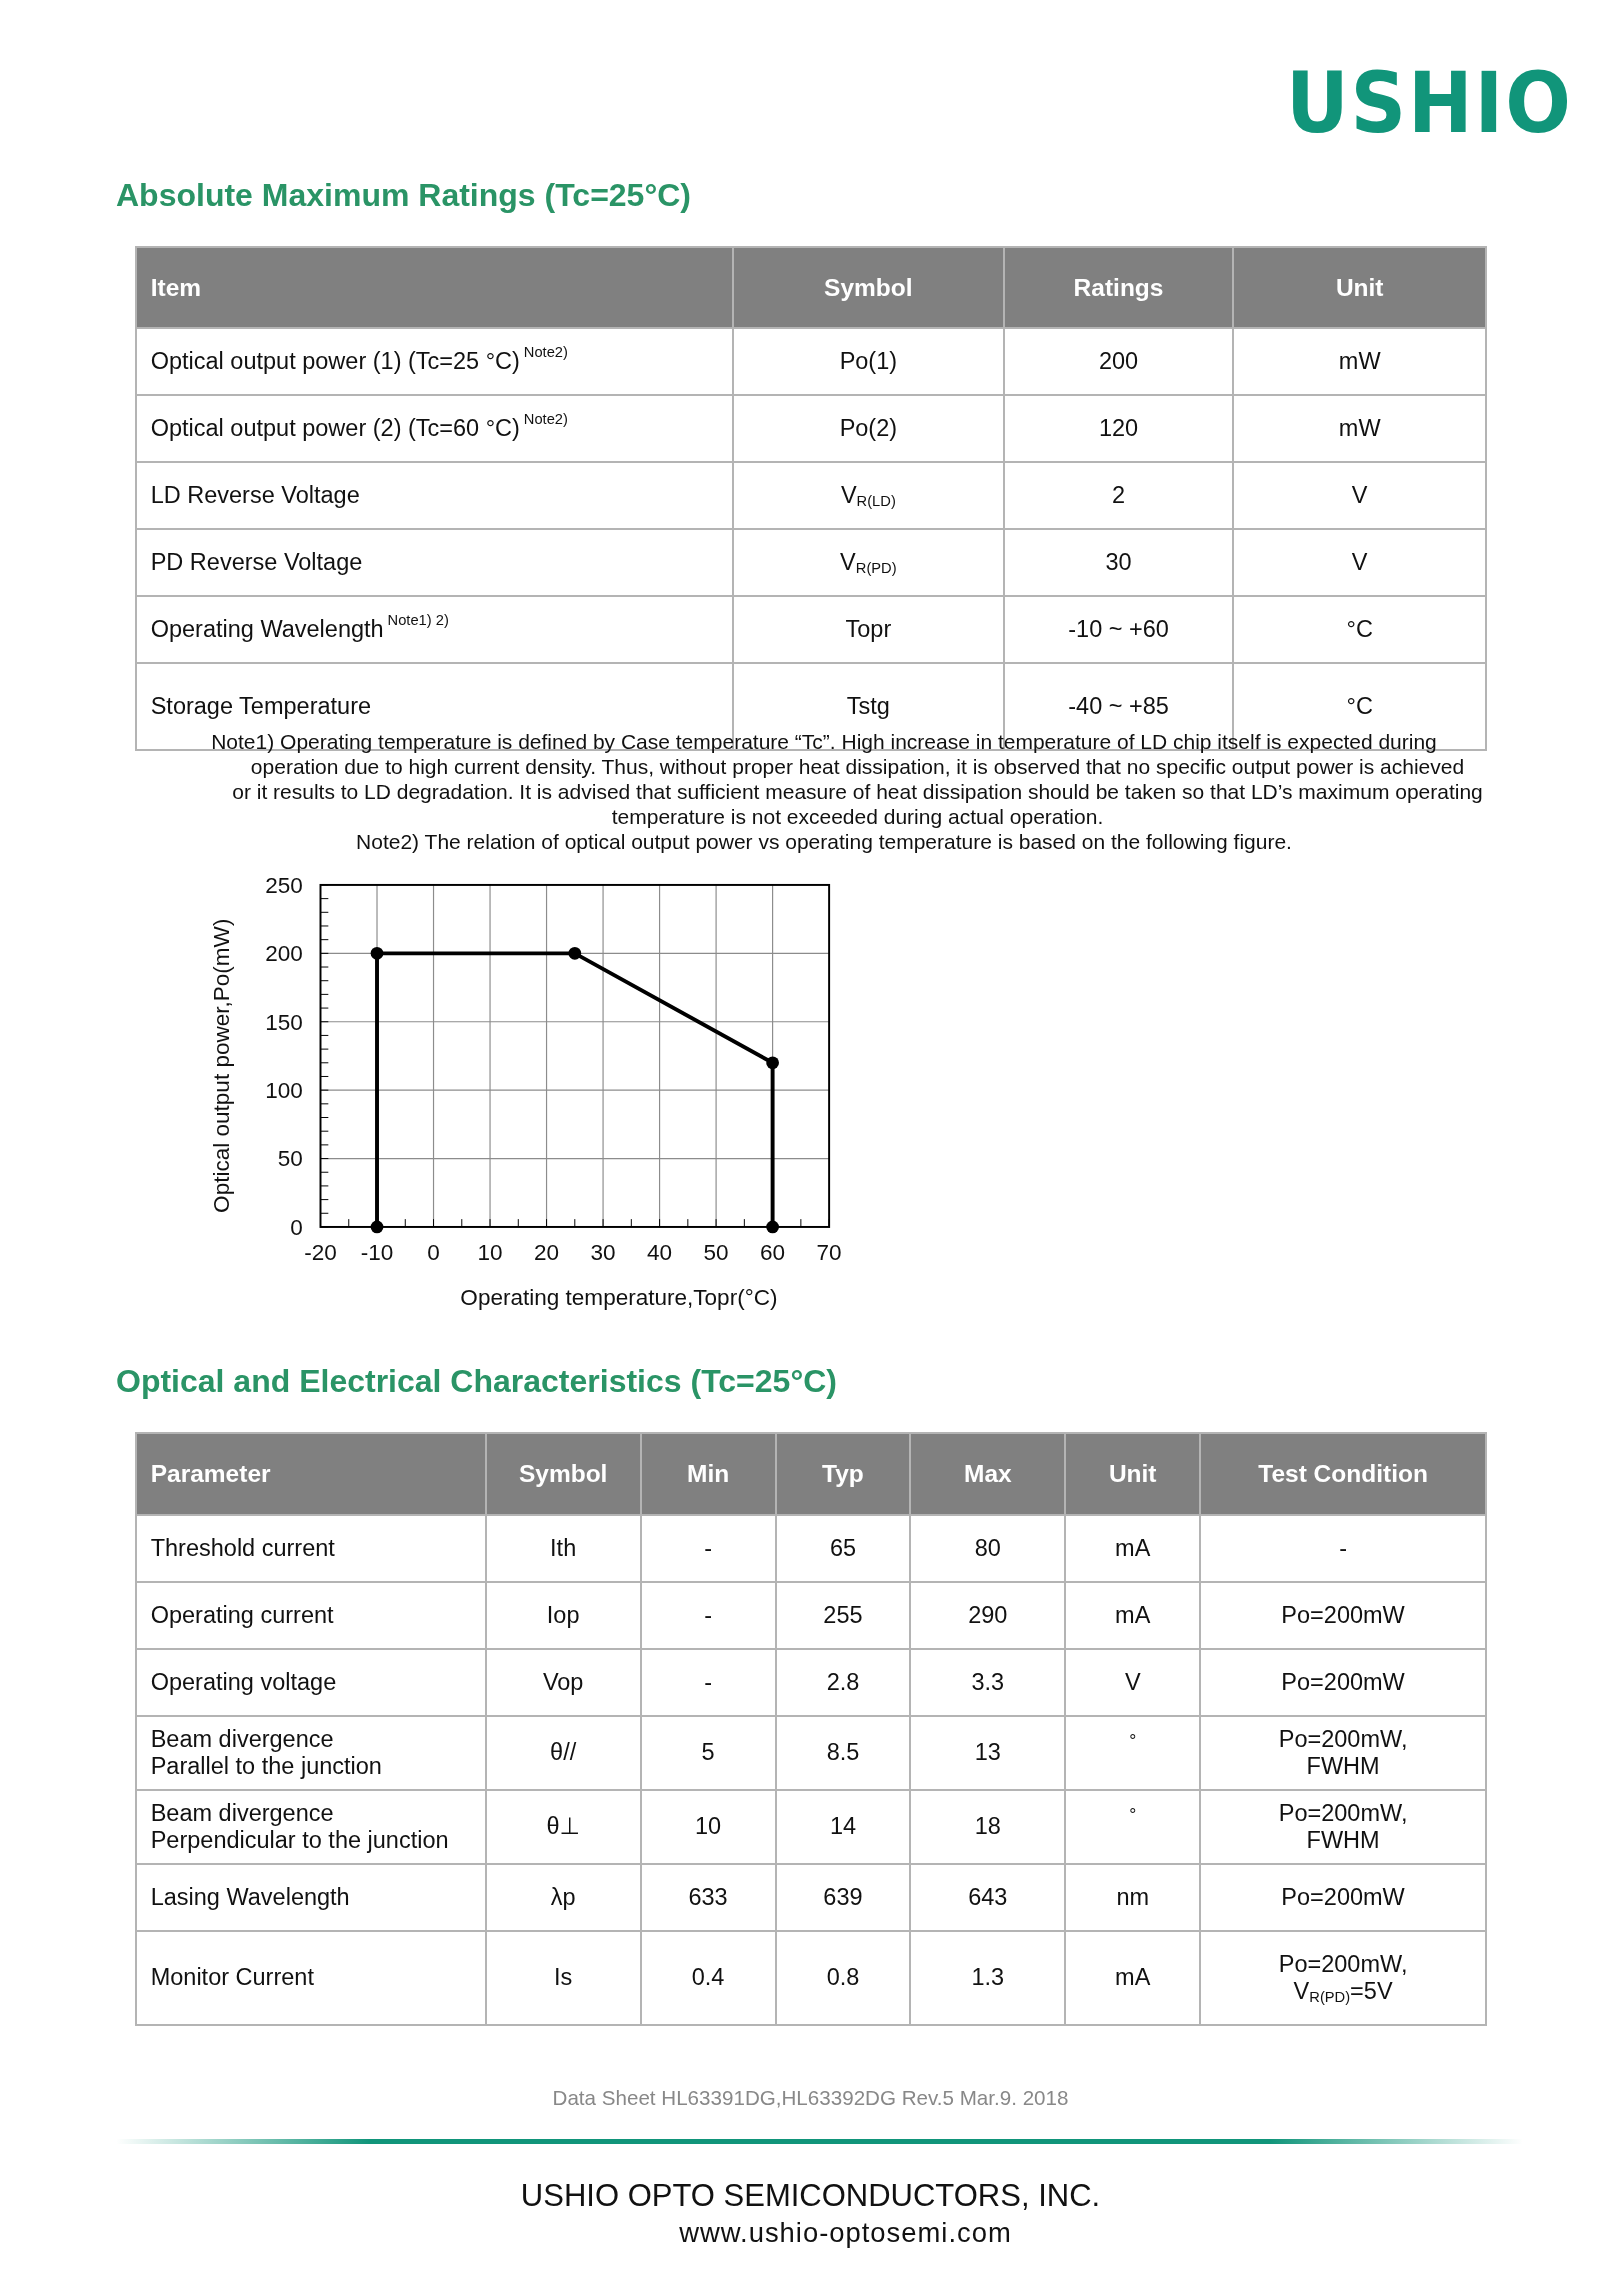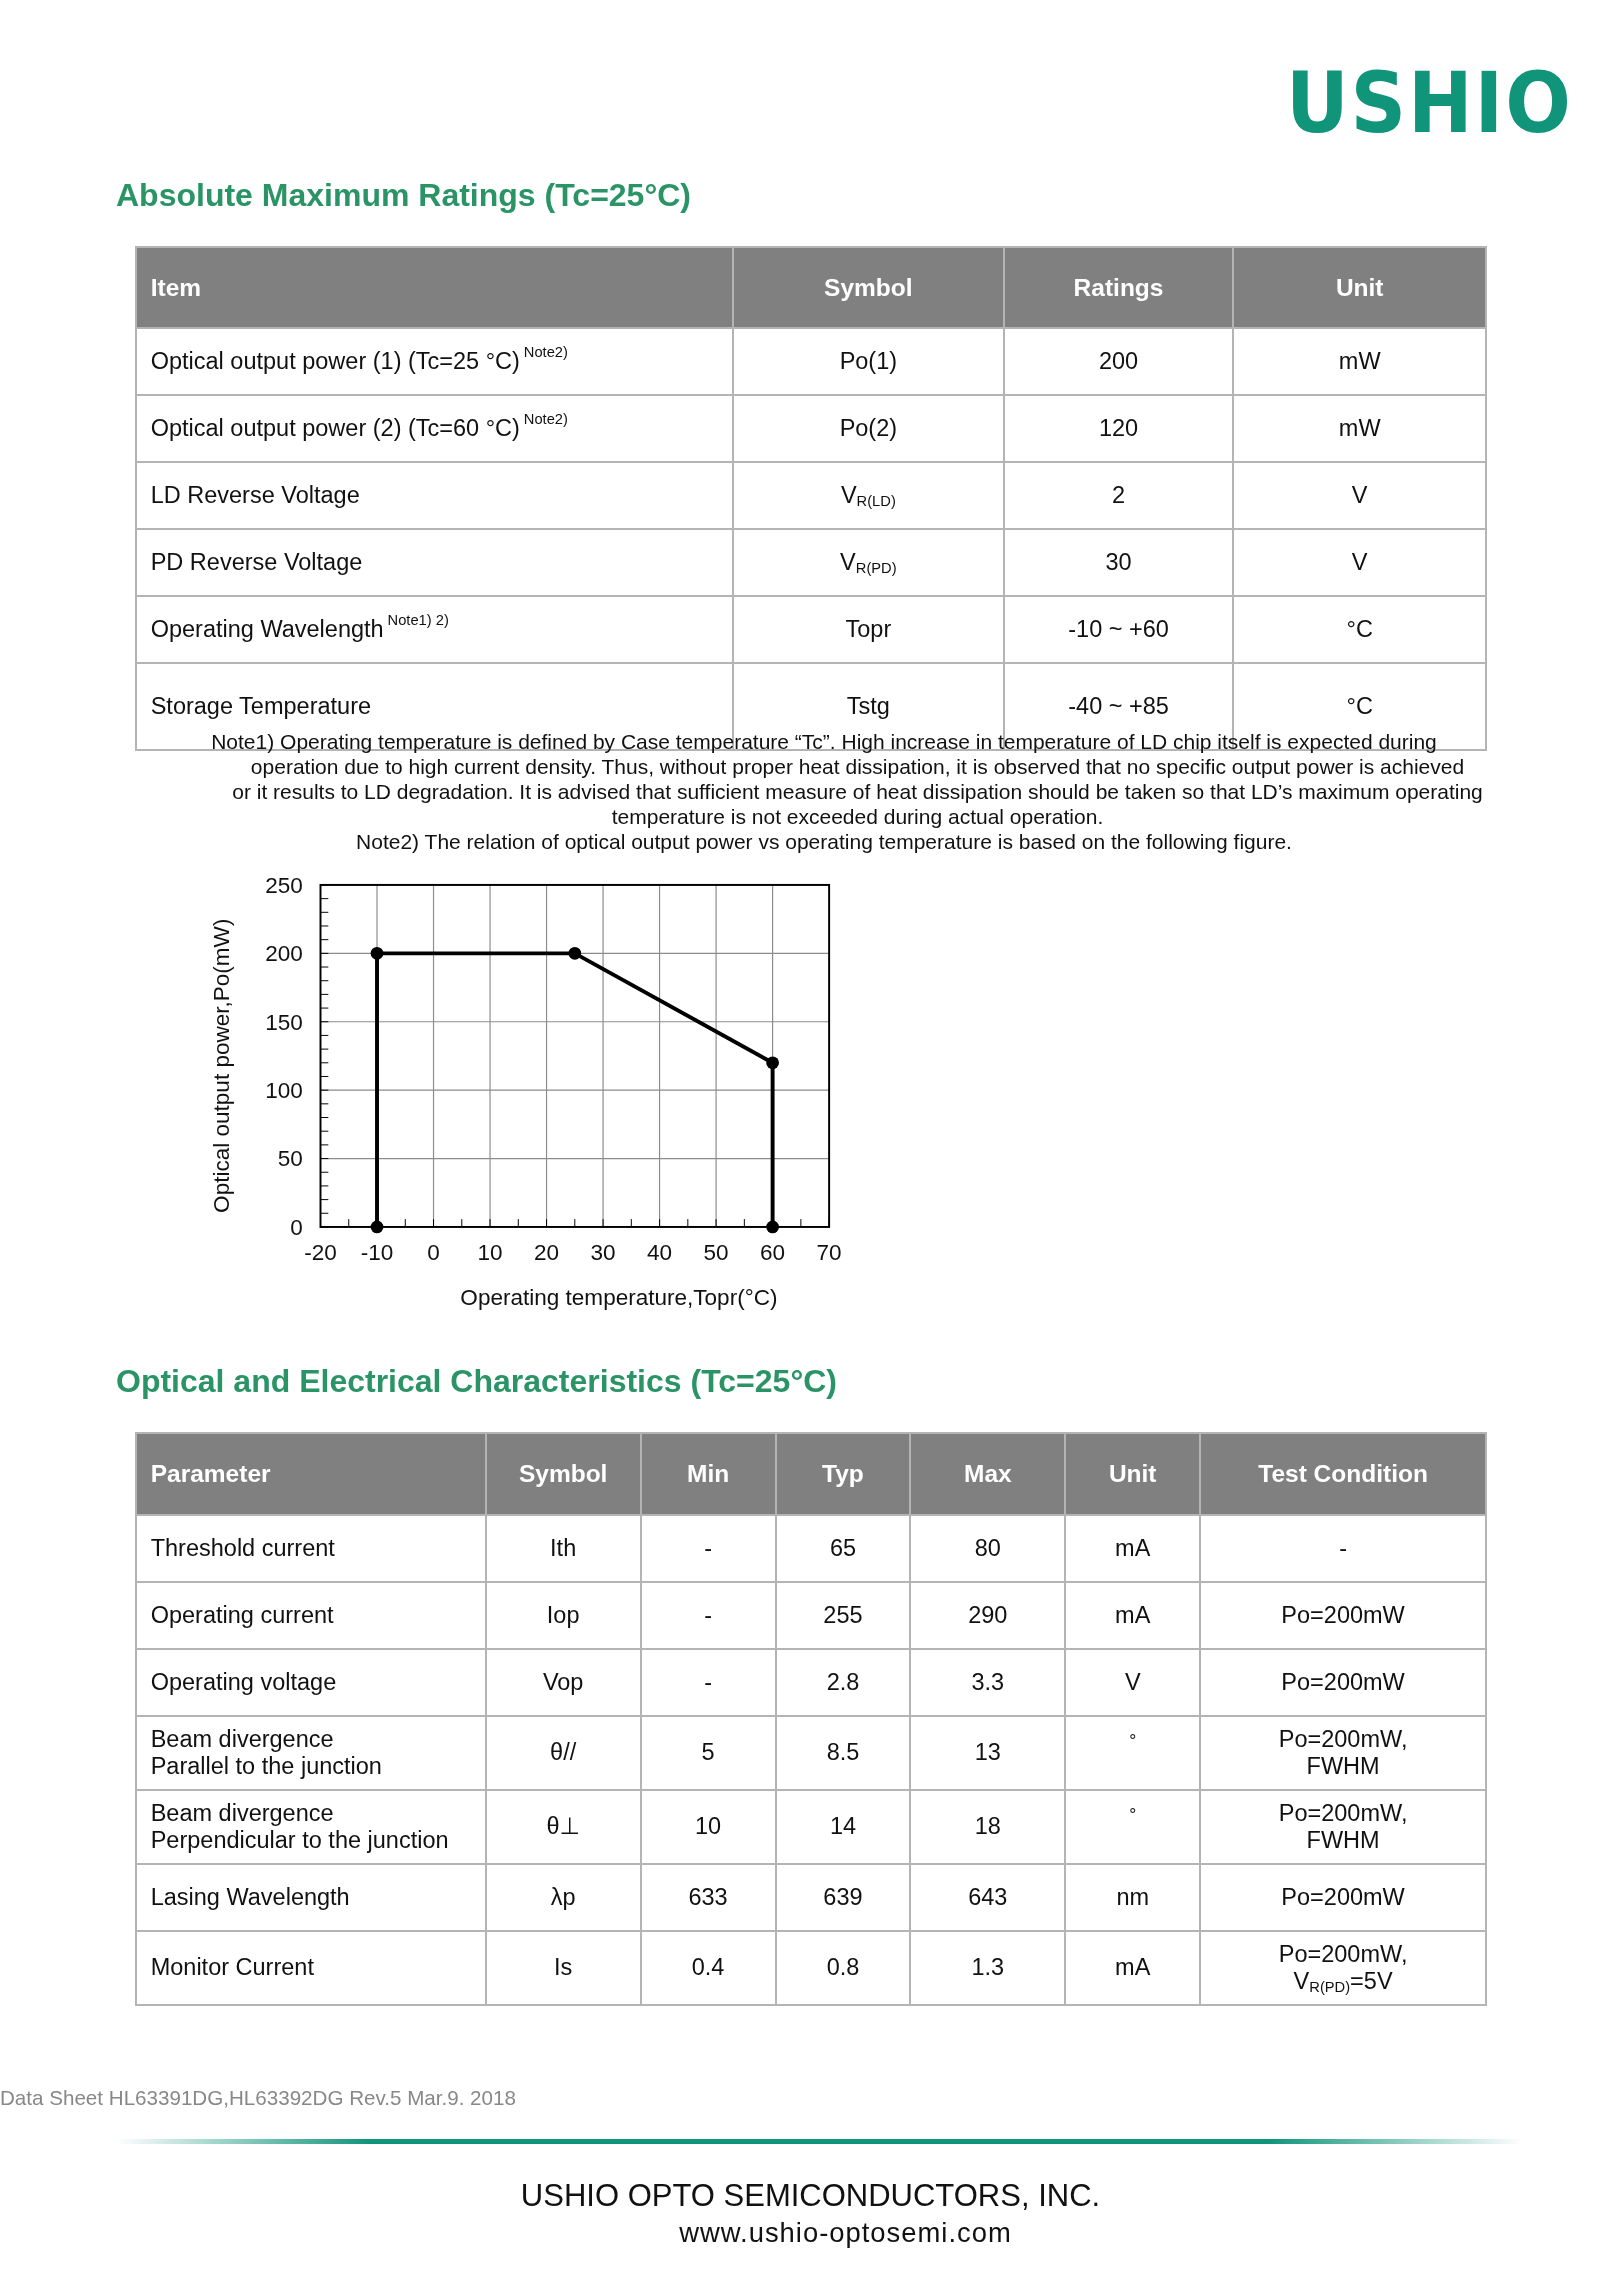--- a/index.html
+++ b/index.html
@@ -11,21 +11,21 @@
   .section-title { font-size:32px; font-weight:bold; color:#2a9466; line-height:1; }
   table.spec { position:absolute; border-collapse:collapse; font-size:23.5px;padding-left:25px; }
   table.spec th { background:#808080; color:#fff; font-weight:bold; font-size:24.5px;
                   border:2px solid #b4b4b4; padding:0 13.7px; }
   table.spec td { border:2px solid #b4b4b4; padding:0 13.7px; text-align:center; line-height:1.15; }
   table.spec td.left, table.spec th.left { text-align:left; }
   sup.note { font-size:14.7px; vertical-align:top; position:relative; top:-3.9px; margin-left:3.9px; }
   sub.s { font-size:14.7px; vertical-align:baseline; position:relative; top:2.9px; }
   .notes { left:128px; top:729px; width:1392px; font-size:21px; line-height:25px;text-align:center; }
   .notes .indent { padding-left:67px; }
-  .footer-ref { left:0; width:1621px; top:2086px; text-align:left; font-size:20.6px; color:#888; }
+  .footer-ref { left:0; width:1621px; top:2086px; text-align:center; font-size:20.6px; color:#888; }
   .rule { left:116px; top:2139px; width:1407px; height:4.9px;
           background:linear-gradient(90deg, rgba(17,149,122,0) 0%, #11957a 18%, #11957a 82%, rgba(17,149,122,0) 100%); border-radius:2.9px; }
   .company { left:0; width:1621px; top:2178px; text-align:center; font-size:31px; color:#111; }
   .url { left:0; width:1621px; top:2217px; text-align:center; font-size:27.4px; color:#111; letter-spacing:1px;padding-left:35px; }
   svg text { font-family:"Liberation Sans", sans-serif; }
 </style>
 </head>
 <body>
 
 <div class="abs logo">USHIO</div>
@@ -279,21 +279,21 @@
         </td>
         <td>λp</td>
         <td>633</td>
         <td>639</td>
         <td>643</td>
         <td>nm</td>
         <td>
           <div>Po=200mW</div>
         </td>
       </tr>
-      <tr style="height:74px">
+      <tr style="height:94px">
         <td class="left">
           <div>Monitor Current</div>
         </td>
         <td>Is</td>
         <td>0.4</td>
         <td>0.8</td>
         <td>1.3</td>
         <td>mA</td>
         <td>
           <div>Po=200mW,</div>

